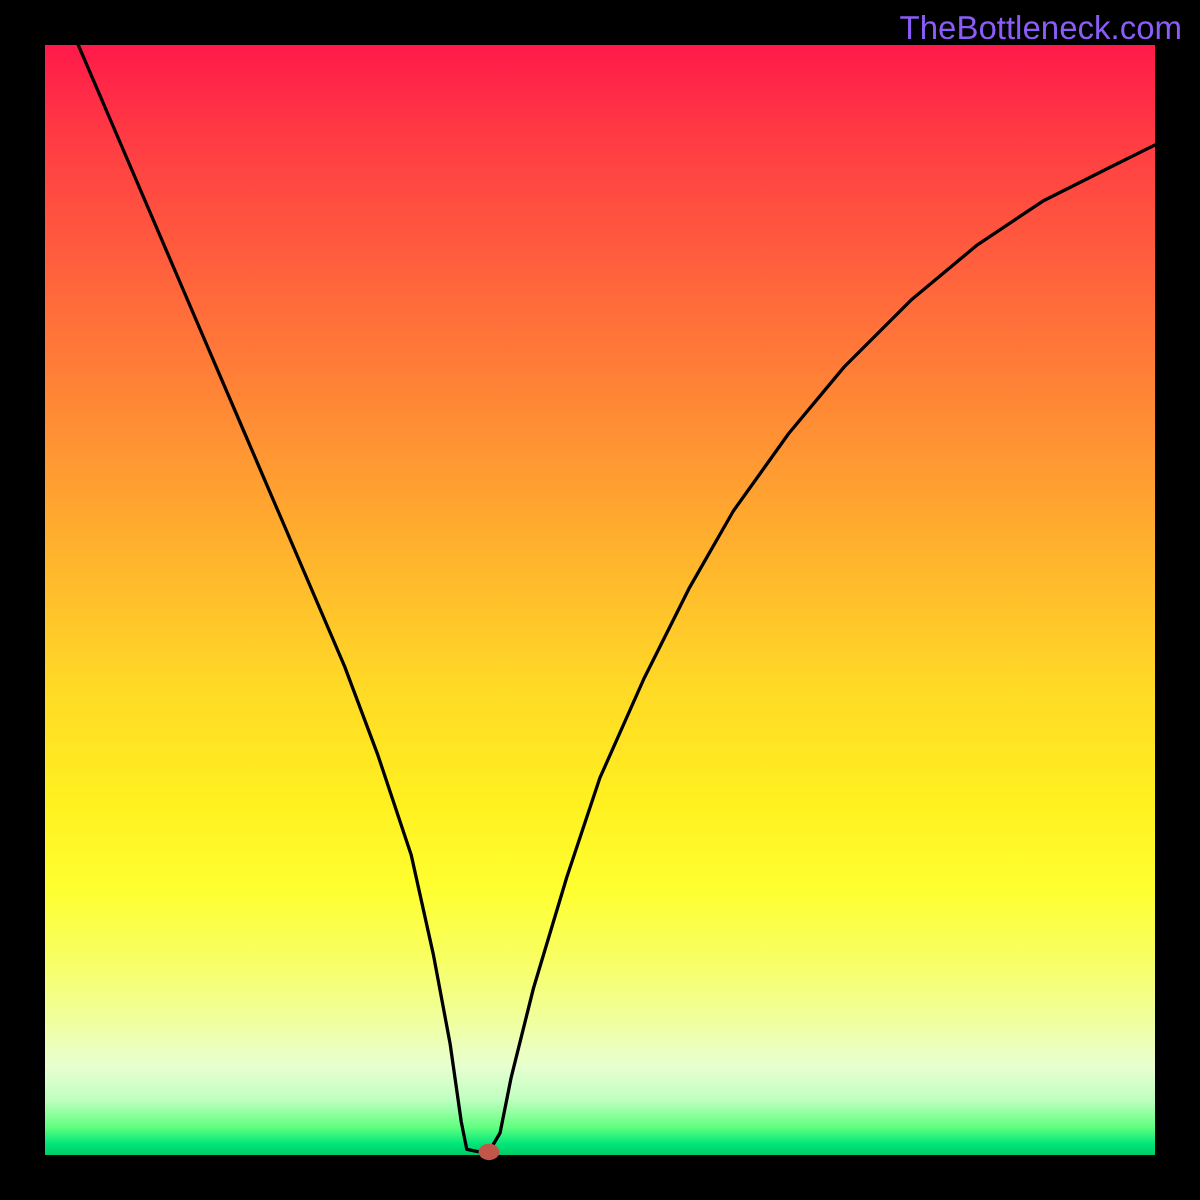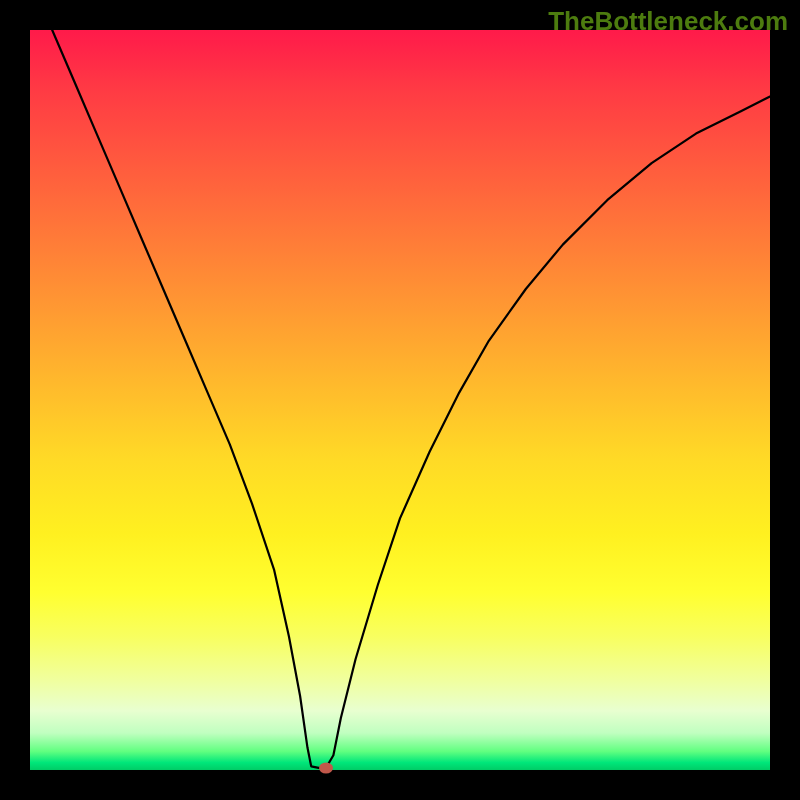--- a/index.html
+++ b/index.html
@@ -8,23 +8,23 @@
     width: 800px;
     height: 800px;
     background: #000;
     position: relative;
     font-family: Arial, sans-serif;
   }
   .watermark {
     position: absolute;
     top: 6px;
     right: 12px;
-    color: #4d7c0f;
-    font-size: 26px;
-    font-weight: bold;
+    color: #8b5cf6;
+    font-size: 22px;
+    font-weight: normal;
     z-index: 10;
   }
   .plot-area {
     position: absolute;
     left: 30px;
     top: 30px;
     width: 740px;
     height: 740px;
     background: linear-gradient(to bottom,
       #ff1a4a 0%,

